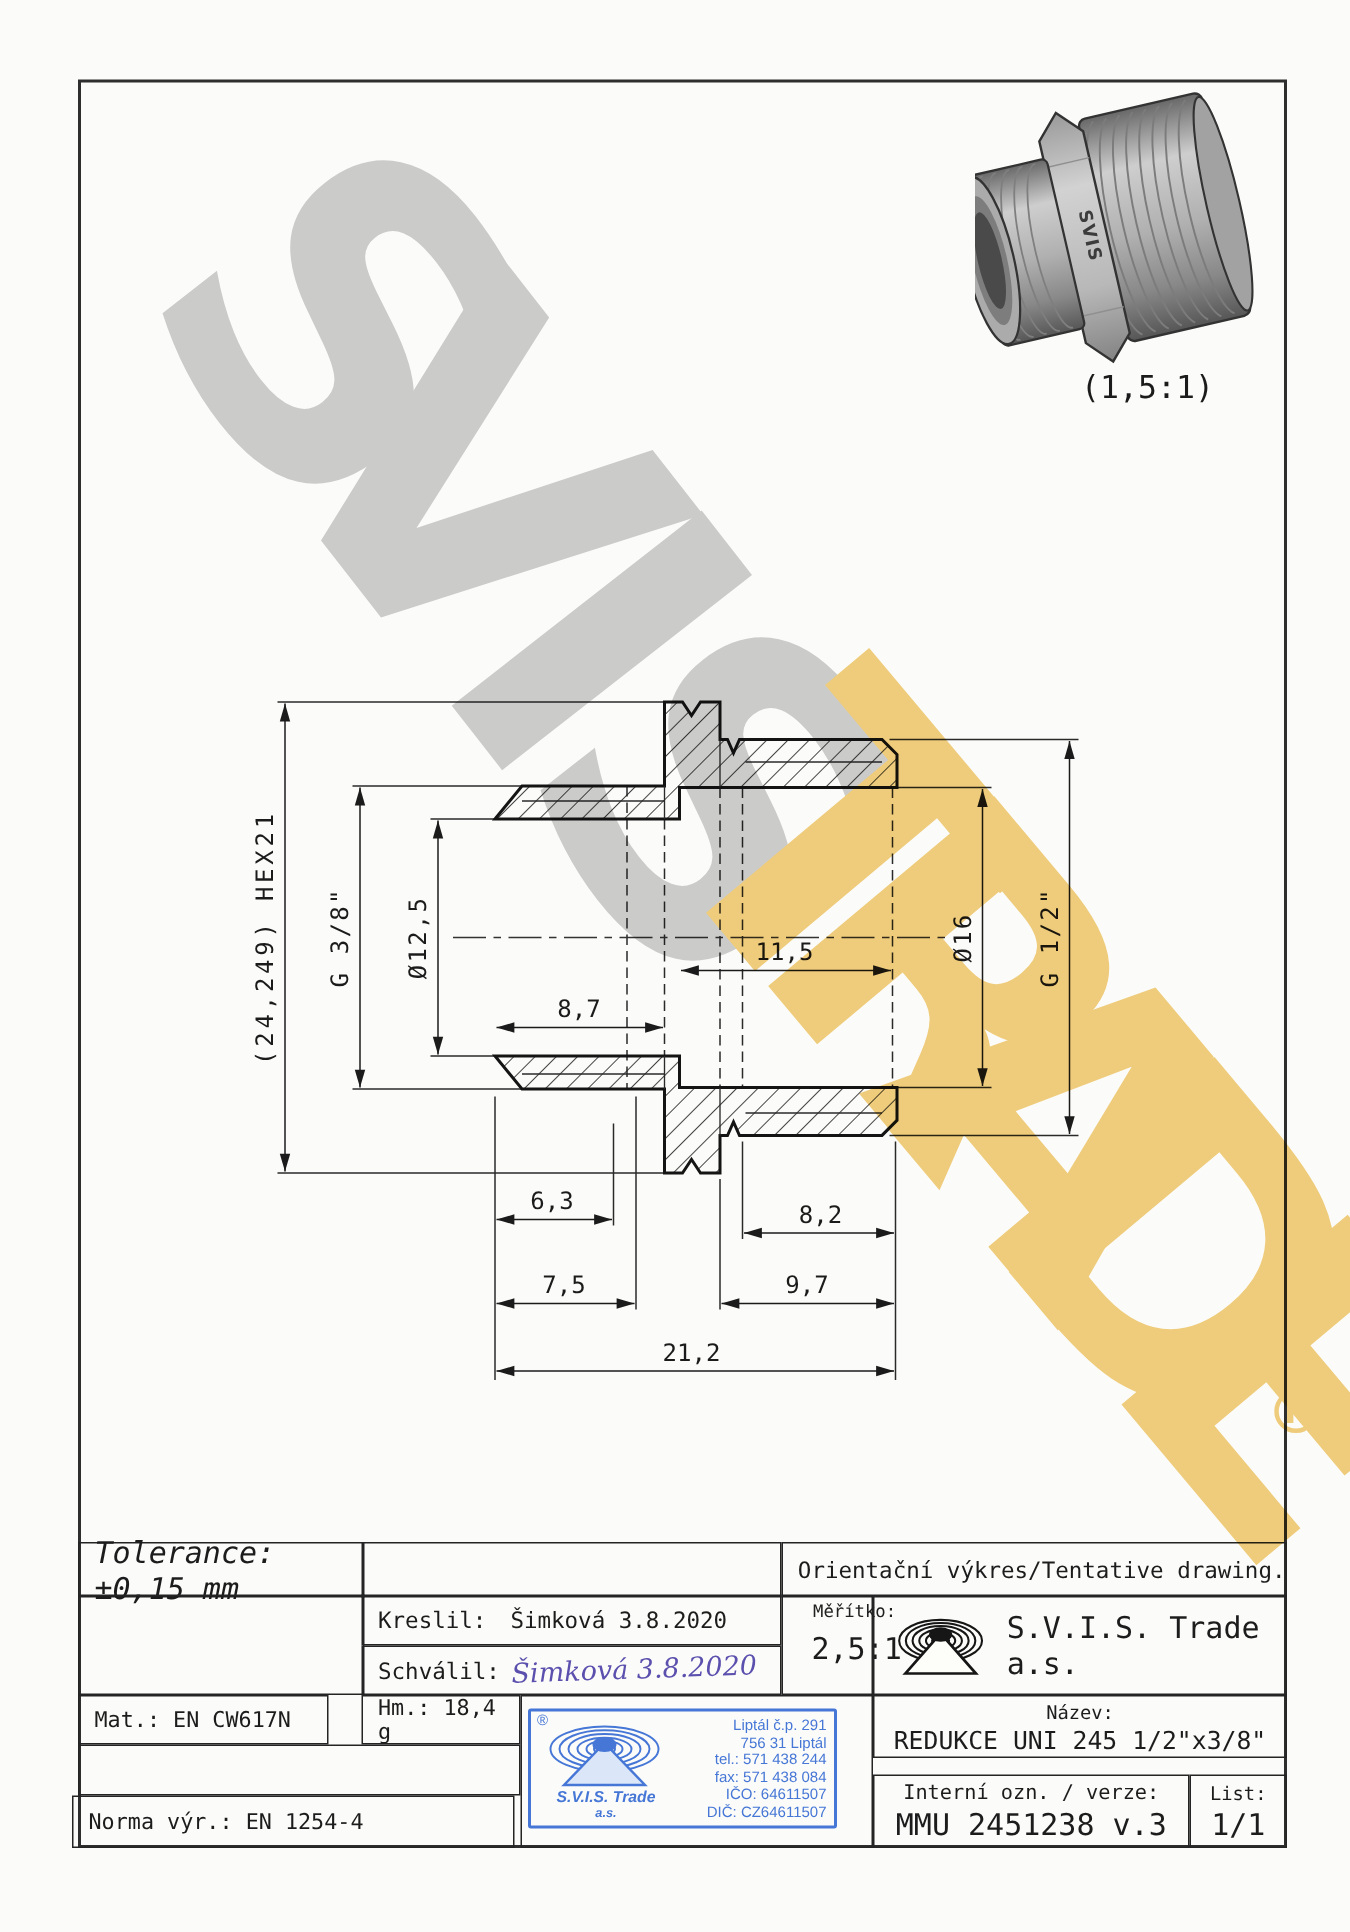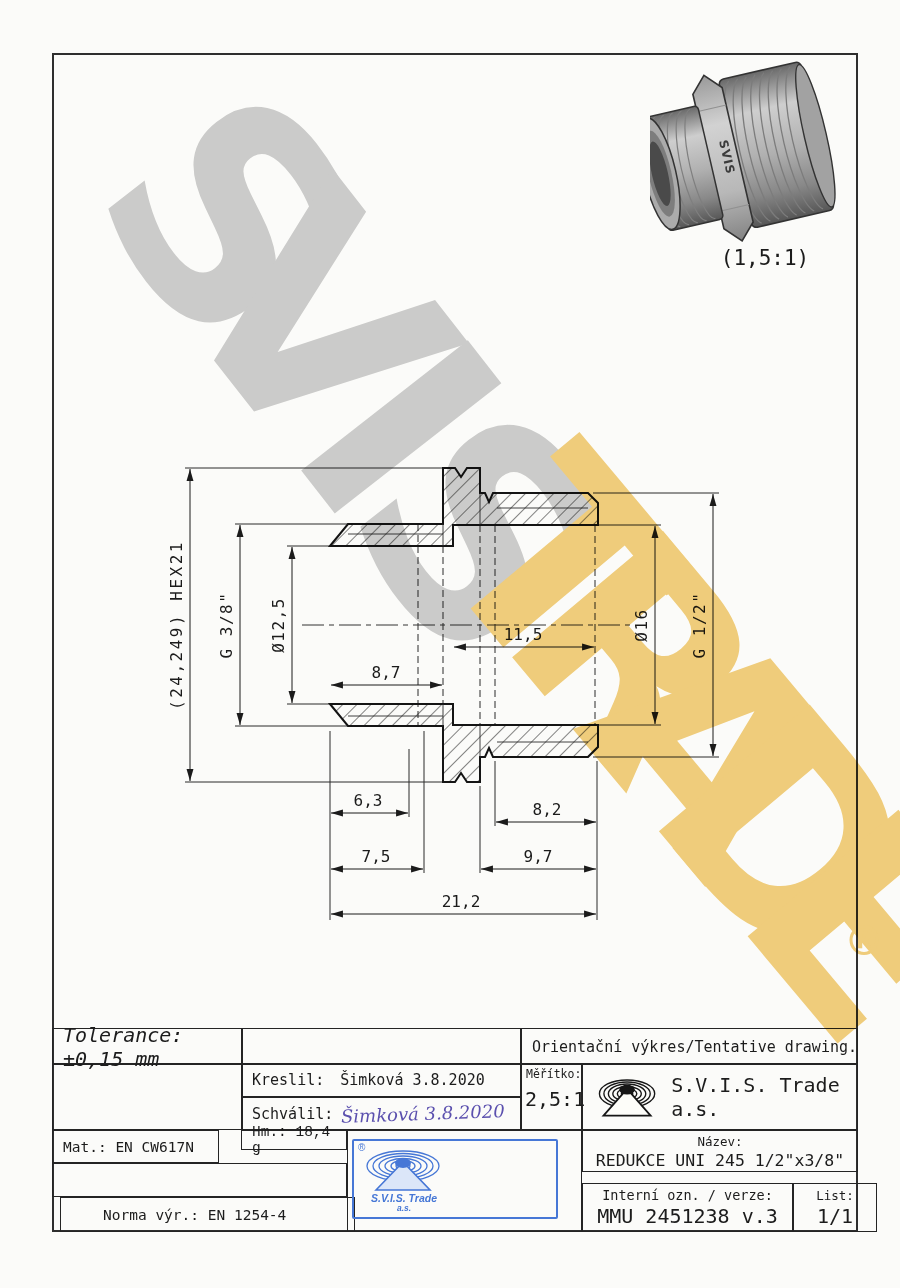--- a/index.html
+++ b/index.html
@@ -185,21 +185,21 @@
 
   <div class="cell" style="left:52px;top:1063px;width:191px;height:67px;"></div>
   <div class="cell" style="left:241px;top:1063px;width:280px;height:34px;">
     <span class="pad" style="font-size:15px;">Kreslil:</span>
     <span style="font-size:15px;margin-left:16px;">Šimková 3.8.2020</span>
   </div>
   <div class="cell" style="left:241px;top:1097px;width:280px;height:33px;">
     <span class="pad" style="font-size:15px;">Schválil:</span>
     <span class="signature">Šimková 3.8.2020</span>
   </div>
-  <div class="cell" style="left:521px;top:1063px;width:61px;height:67px;align-items:flex-start;flex-direction:column;">
+  <div class="cell" style="left:521px;top:1063px;width:61px;height:67px;align-items:flex-start;flex-direction:column;padding-left:16px;">
     <span class="lbl-sm" style="margin:3px 0 0 4px;">Měřítko:</span>
     <span style="font-size:20px;margin:6px 0 0 3px;">2,5:1</span>
   </div>
   <div class="cell" style="left:582px;top:1063px;width:276px;height:67px;">
     <svg width="74" height="54" style="margin-left:14px;" viewBox="0 0 74 54">
       <g fill="none" stroke="#161616" stroke-width="1.7">
         <ellipse cx="37" cy="23" rx="34" ry="17"></ellipse>
           <ellipse cx="37" cy="23" rx="28.5" ry="14.5"></ellipse>
         <ellipse cx="37" cy="23" rx="23" ry="12"></ellipse>
           <ellipse cx="37" cy="23" rx="17.5" ry="9"></ellipse>
@@ -208,41 +208,41 @@
       </g>
       <polygon points="8,50 37,17 66,50" fill="#fdfdf9" stroke="#161616" stroke-width="2.2"></polygon>
       <ellipse cx="37" cy="18" rx="9.5" ry="6" fill="#161616"></ellipse>
     </svg>
     <span style="font-size:20px;margin-left:14px;">S.V.I.S. Trade a.s.</span>
   </div>
 
   <div class="cell" style="left:52px;top:1130px;width:167px;height:33px;">
     <span class="pad" style="font-size:14.5px;">Mat.: EN CW617N</span>
   </div>
-  <div class="cell" style="left:241px;top:1130px;width:106px;height:20px;font-family:Liberation Mono, monospace;">
+  <div class="cell" style="left:241px;top:1130px;width:106px;height:33px;">
     <span class="pad" style="font-size:14.5px;">Hm.: 18,4 g</span>
   </div>
   <div class="cell" style="left:347px;top:1130px;width:235px;height:102px;"></div>
   <div class="cell" style="left:582px;top:1130px;width:276px;height:42px;">
     <div class="stack" style="width:100%;">
       <span style="font-size:12.5px;margin-top:1px;">Název:</span>
       <span style="font-size:16.5px;margin-top:2px;">REDUKCE UNI 245 1/2"x3/8"</span>
     </div>
   </div>
   <div class="cell" style="left:52px;top:1163px;width:295px;height:34px;"></div>
-  <div class="cell" style="left:60px;top:1197px;width:295px;height:35px;padding-left:32px;">
+  <div class="cell" style="left:48px;top:1197px;width:295px;height:35px;">
     <span class="pad" style="font-size:14.5px;">Norma výr.: EN 1254-4</span>
   </div>
   <div class="cell" style="left:582px;top:1183px;width:211px;height:49px;">
     <div class="stack" style="width:100%;">
       <span style="font-size:13.5px;">Interní ozn. / verze:</span>
       <span style="font-size:20px;margin-top:1px;">MMU 2451238 v.3</span>
     </div>
   </div>
-  <div class="cell" style="left:793px;top:1183px;width:84px;height:49px;align-items:center;">
+  <div class="cell" style="left:793px;top:1183px;width:65px;height:49px;align-items:center;">
     <div class="stack" style="width:100%;">
       <span style="font-size:12.5px;">List:</span>
       <span style="font-size:20px;margin-top:1px;">1/1</span>
     </div>
   </div>
 
   <div class="stamp">
     <span class="stamp-reg">®</span>
     <svg class="stamp-logo" width="78" height="42" viewBox="0 0 78 42">
       <g fill="none" stroke="#4677d6" stroke-width="1.3">
@@ -253,20 +253,28 @@
         <ellipse cx="39" cy="16" rx="12" ry="5.5"></ellipse>
           <ellipse cx="39" cy="16" rx="7" ry="3.5"></ellipse>
       </g>
       <polygon points="12,40 39,12 66,40" fill="#dbe6f8" stroke="#4677d6" stroke-width="1.6"></polygon>
       <ellipse cx="39" cy="13" rx="8" ry="5" fill="#4677d6"></ellipse>
     </svg>
     <div class="stamp-co">
       <div>S.V.I.S. Trade</div>
       <div class="as">a.s.</div>
     </div>
+    <div class="stamp-addr">
+      <div>Liptál č.p. 291</div>
+      <div>756 31 Liptál</div>
+      <div>tel.: 571 438 244</div>
+      <div>fax: 571 438 084</div>
+      <div>IČO: 64611507</div>
+      <div>DIČ: CZ64611507</div>
+    </div>
   </div>
 
   <svg class="wm" width="900" height="1288" viewBox="0 0 900 1288">
     <g fill="#cfcfcf">
       <text x="0" y="0" font-size="290" text-anchor="middle" transform="translate(150 280) rotate(52)">S</text>
       <text x="0" y="0" font-size="290" text-anchor="middle" transform="translate(234 386) rotate(52)">V</text>
       <text x="0" y="0" font-size="290" text-anchor="middle" transform="translate(318 492) rotate(52)">I</text>
       <text x="0" y="0" font-size="290" text-anchor="middle" transform="translate(402 598) rotate(52)">S</text>
     </g>
     <g fill="#f3d07e">

